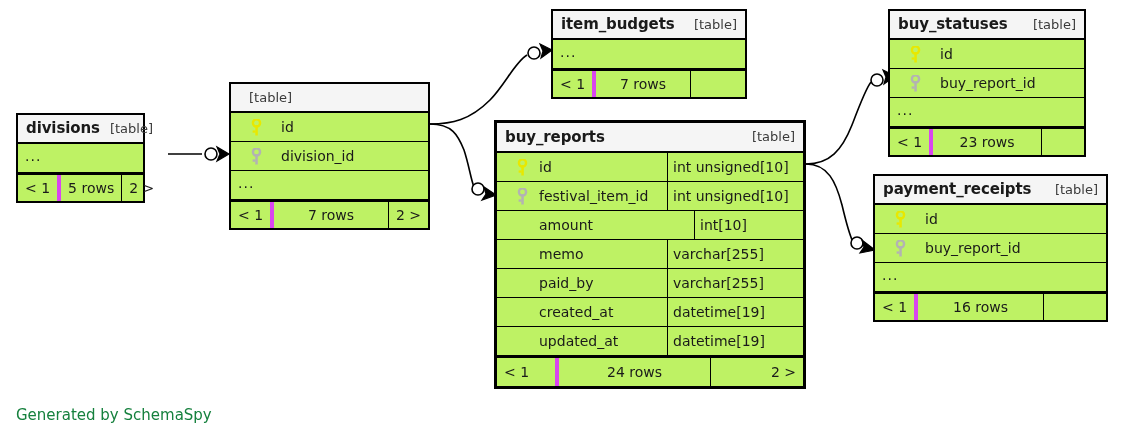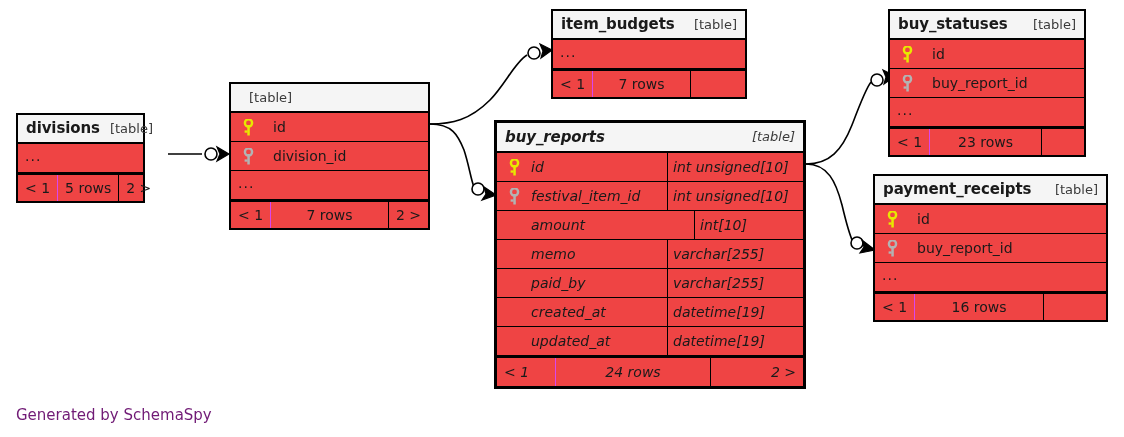--- a/index.html
+++ b/index.html
@@ -25,28 +25,27 @@
     top: 0;
     width: 1124px;
     height: 437px;
     pointer-events: none;
   }
 
   
   .table-box {
     position: absolute;
     box-sizing: border-box;
-    background: #ef4444;
+    background: #bef264;
     border: 2px solid #000000;
     font-size: 14px;
     color: #1a1a1a;
   }
   .table-box.primary {
     border-width: 3px;
-    font-style: italic;
   }
   .t-header {
     display: flex;
     align-items: center;
     justify-content: space-between;
     background: #f5f5f5;
     border-bottom: 2px solid #000000;
     padding: 4px 8px 5px 8px;
     box-sizing: border-box;
     height: 29px;
@@ -73,21 +72,21 @@
     height: 29px;
     box-sizing: border-box;
   }
   .t-row:last-child {
     border-bottom: none;
   }
   .col-name {
     display: flex;
     align-items: center;
     flex: 1 1 auto;
-    padding-left: 6px;
+    padding-left: 14px;
     box-sizing: border-box;
     min-width: 0;
     white-space: nowrap;
     overflow: hidden;
   }
   .col-type {
     display: flex;
     align-items: center;
     flex: 0 0 auto;
     border-left: 1px solid #000000;
@@ -127,30 +126,30 @@
   .primary > .t-footer { height: 30px; }
   .f-cell {
     display: flex;
     align-items: center;
     box-sizing: border-box;
     padding: 0 7px;
     white-space: nowrap;
   }
   .f-prev  { flex: 0 0 auto; justify-content: flex-start; }
   .f-count { flex: 1 1 auto; justify-content: center;
-             border-left: 1px solid #d946ef; border-right: 1px solid #000; }
+             border-left: 4px solid #d946ef; border-right: 1px solid #000; }
   .f-next  { flex: 0 0 auto; justify-content: flex-end; }
 
   
   #caption {
     position: absolute;
     left: 16px;
     top: 406px;
     font-size: 15px;
-    color: #701a75;
+    color: #15803d;
     white-space: nowrap;
   }
 </style>
 </head>
 <body>
 
 <div id="canvas">
 
   <svg id="edges" viewBox="0 0 1124 437" width="1124" height="437">
     <g fill="none" stroke="#000000" stroke-width="1.6">

